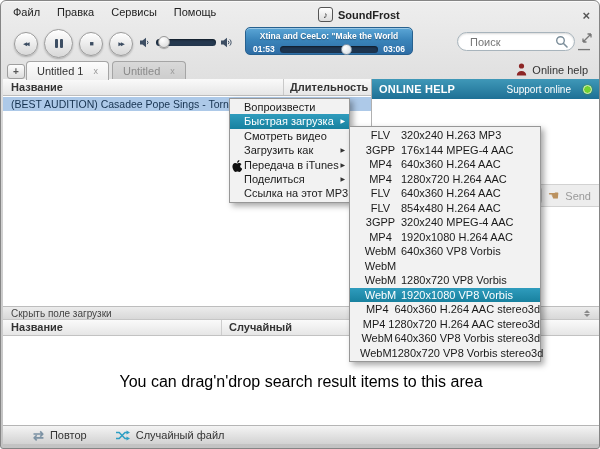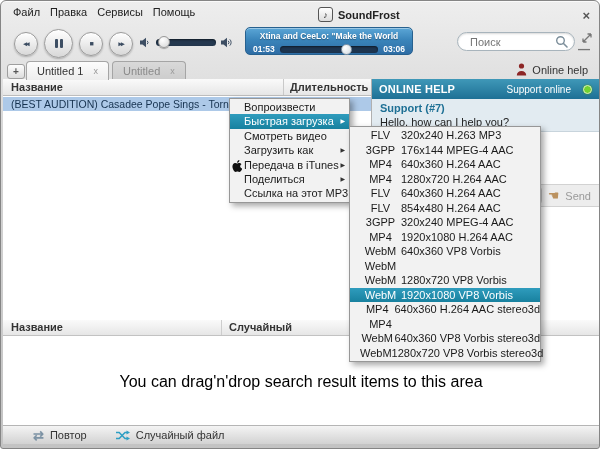--- a/index.html
+++ b/index.html
@@ -2,21 +2,21 @@
 <html><head>
 <meta charset="utf-8">
 <style>
   html,body{margin:0;padding:0;background:#fff;}
   #app{position:relative;width:600px;height:449px;box-sizing:border-box;
     font-family:"Liberation Sans",sans-serif;
     background:linear-gradient(180deg,#eeeeee,#d6d6d6 30%,#c3c3c3);
     border:1px solid #858585;border-radius:6px 6px 3px 3px;overflow:hidden;
     box-shadow:inset 0 1px 0 rgba(255,255,255,.7);}
   
-  .menubar{position:absolute;top:5px;left:12px;display:flex;gap:10px;font-size:11px;color:#222;}
+  .menubar{position:absolute;top:5px;left:12px;display:flex;gap:17px;font-size:11px;color:#222;}
   .app-title{position:absolute;top:6px;left:317px;display:flex;align-items:center;gap:5px;
     font-size:11px;font-weight:bold;color:#222;}
   .note-badge{display:inline-flex;align-items:center;justify-content:center;width:13px;height:13px;
     border:1px solid #555;border-radius:3px;font-size:9px;font-weight:normal;
     background:linear-gradient(#fff,#ddd);color:#333;}
   .win-btn{position:absolute;color:#666;line-height:1;cursor:default;}
   .win-close{top:8px;right:9px;font-size:13px;font-weight:bold;color:#555;}
   .win-max{top:29px;right:7px;}
   .win-min{top:42px;right:9px;font-size:12px;font-weight:bold;color:#777;}
   
@@ -233,31 +233,34 @@
   <div class="pl-row">(BEST AUDITION) Casadee Pope Sings - Torn- The Voice</div>
 
   <div class="help-panel">
     <div class="hp-header">
       <span class="hp-title">ONLINE HELP</span>
       <span class="hp-status">
         <span>Support online</span>
         <span class="hp-dot"></span>
       </span>
     </div>
-    <div class="hp-sub">
-      <div class="hp-agent">Support (#7)</div>
-      <div class="hp-greeting">Hello, how can I help you?</div>
-    </div>
     <div class="hp-inputrow">
       <div class="hp-field"></div>
       <span class="hp-hand">☚</span>
       <span class="hp-send">Send</span>
     </div>
   </div>
 
+  <div class="dl-hidebar">
+    <span>Скрыть поле загрузки</span>
+    <span class="colpick">
+        <i class="up"></i>
+        <i class="dn"></i>
+      </span>
+  </div>
   <div class="dl-header">
     <span class="h-name">Название</span>
     <span class="h-div"></span>
     <span class="h-state">Случайный</span>
   </div>
   <div class="drop-hint">You can drag'n'drop search result items to this area</div>
 
   <div class="statusbar">
     <span class="sb-item">
       <span class="sb-repeat-icon">⇄</span>
@@ -352,20 +355,21 @@
     <div class="sub-item hl">
         <span class="fmt">WebM</span>
         <span>1920x1080 VP8 Vorbis</span>
       </div>
     <div class="sub-item">
         <span class="fmt">MP4</span>
         <span>640x360 H.264 AAC stereo3d</span>
       </div>
     <div class="sub-item">
         <span class="fmt">MP4</span>
+        <span>1280x720 H.264 AAC stereo3d</span>
       </div>
     <div class="sub-item">
         <span class="fmt">WebM</span>
         <span>640x360 VP8 Vorbis stereo3d</span>
       </div>
     <div class="sub-item">
         <span class="fmt">WebM</span>
         <span>1280x720 VP8 Vorbis stereo3d</span>
       </div>
   </div>

